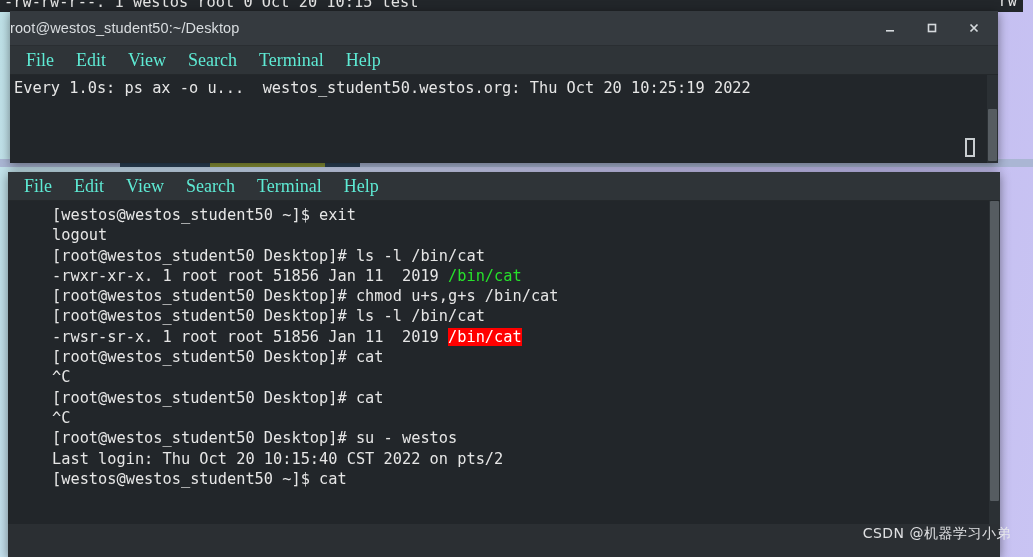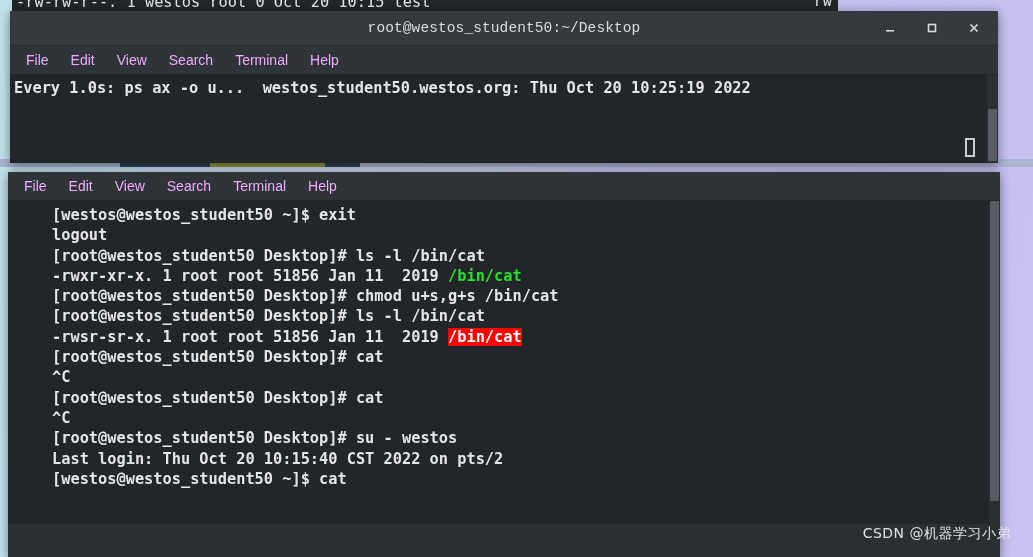--- a/index.html
+++ b/index.html
@@ -51,23 +51,22 @@
   .titlebar {
     height: 34px;
     background: #353a3f;
     display: flex;
     align-items: center;
     position: relative;
     border-bottom: 1px solid #2a2e32;
   }
   .titlebar .title {
     flex: 1;
-    text-align: center;
     color: #d9dde0;
-    font-family: Liberation Mono, monospace;
+    font-family: Liberation Sans, sans-serif;
     font-size: 14.5px;
     letter-spacing: 0.1px;
     white-space: nowrap;
     overflow: hidden;
   }
   .winbtns {
     position: absolute;
     right: 10px;
     top: 0;
     height: 34px;
@@ -93,40 +92,40 @@
   .menubar {
     height: 28px;
     background: #2f3438;
     display: flex;
     align-items: center;
     padding-left: 16px;
     gap: 22px;
     border-bottom: 1px solid #24282b;
   }
   .menuitem {
-    color: #f0abfc;
-    font-family: Liberation Sans, sans-serif;
-    font-size: 14px;
+    color: #5eead4;
+    font-family: Liberation Serif, serif;
+    font-size: 18px;
     cursor: default;
   }
 
   .term-body {
     background: #22262a;
     position: relative;
     overflow: hidden;
   }
   .term-lines {
     padding: 3px 0 0 4px;
     color: #e6e6e6;
     font-family: "DejaVu Sans Mono", monospace;
     font-size: 15.3px;
     line-height: 20.3px;
     white-space: pre;
   }
-  .term-lines .ln { white-space: pre; font-weight: bold; }
+  .term-lines .ln { white-space: pre; }
 
   .fg-green { color: #26e02b; }
   .hl-red {
     background: #ff0000;
     color: #ffffff;
   }
 
   
   .term-scroll {
     position: absolute;
@@ -168,23 +167,23 @@
     top: 172px;
     width: 992px;
     height: 385px;
   }
   #window-bottom .term-body { height: 323px; }
   #window-bottom .term-lines { padding-left: 8px; padding-top: 4px; margin-left: 36px; }
 
   
   #bg-peek {
     position: absolute;
-    left: 12px;
+    left: 0;
     top: 0;
-    width: 826px;
+    width: 1023px;
     height: 12px;
     background: #22262a;
     overflow: hidden;
   }
   #bg-peek .ln {
     color: #e6e6e6;
     font-family: "DejaVu Sans Mono", monospace;
     font-size: 15.3px;
     line-height: 20.3px;
     white-space: pre;

